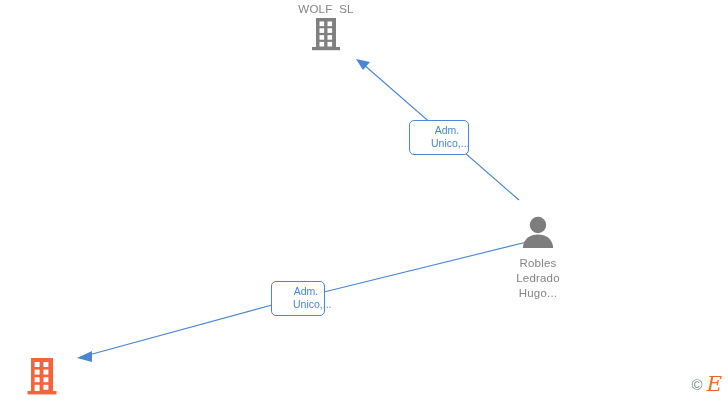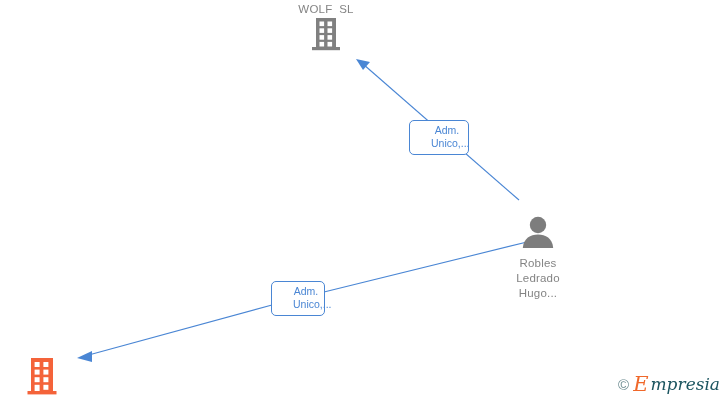--- a/index.html
+++ b/index.html
@@ -163,16 +163,15 @@
   </div>
 
   <div class="rel-label" style="left:271px; top:281px; width:54px;">
     <span>Adm.</span>
     <span>Unico,...</span>
   </div>
 
   <div id="watermark">
     <span class="wm-c">©</span>
     <span class="wm-e">E</span>
-    <span class="wm-rest">mpresia</span>
   </div>
 
 </div>
 
 </body></html>

